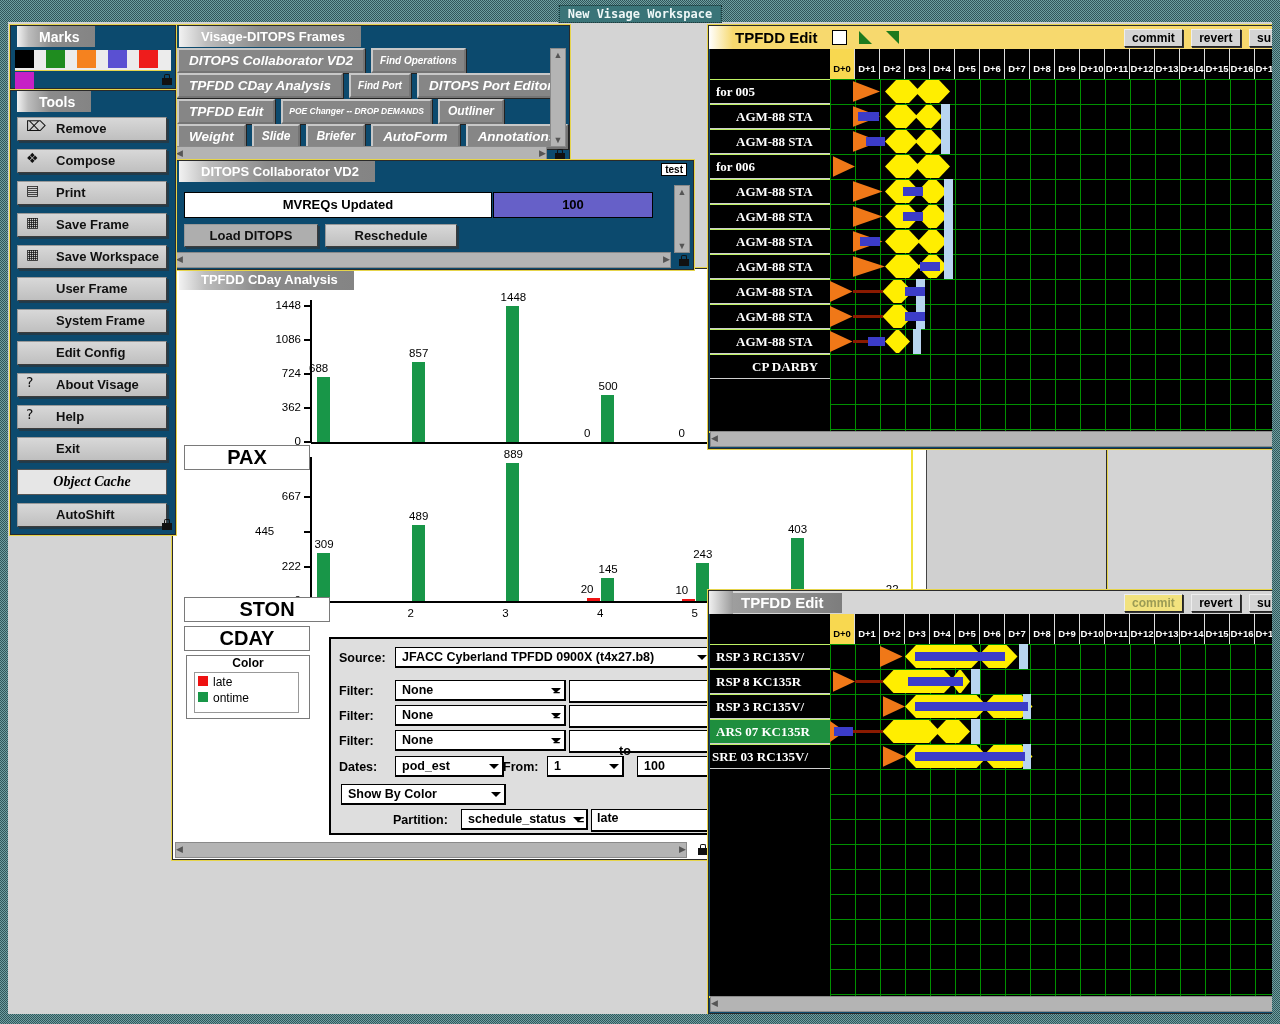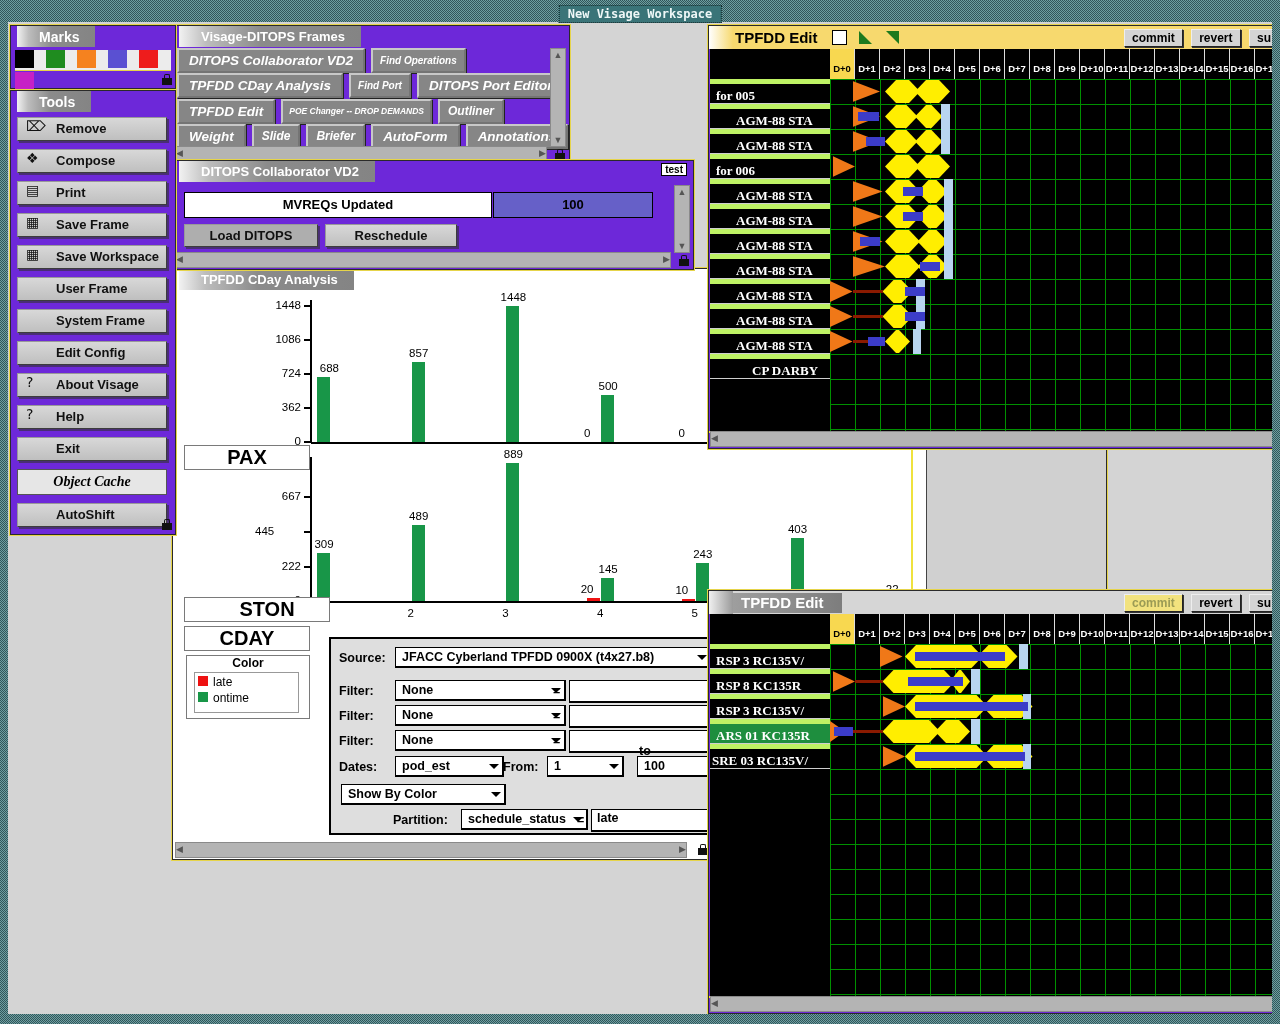--- a/index.html
+++ b/index.html
@@ -7,21 +7,21 @@
        font-family:"Liberation Sans",sans-serif;}
   .checker{background-image:conic-gradient(#6e9fa0 25%,#31555a 0 50%,#6e9fa0 0 75%,#31555a 0);
            background-size:2px 2px;}
   .edge-top{position:absolute;left:0;top:0;width:1280px;height:22px;z-index:40;}
   .edge-left{position:absolute;left:0;top:0;width:8px;height:1024px;z-index:40;}
   .edge-right{position:absolute;right:0;top:0;width:8px;height:1024px;z-index:40;}
   .edge-bottom{position:absolute;left:0;bottom:0;width:1280px;height:10px;z-index:40;}
   .ws-title{position:absolute;left:50%;top:5px;transform:translateX(-50%);
             background:#3a7478;border:1px dotted #16282a;color:#eef7f7;
             font:bold 12px "DejaVu Sans Mono",monospace;padding:1px 8px;white-space:nowrap;}
-  .win{position:absolute;background:#6d28d9;border:1px solid #2a2a2a;box-shadow:0 0 0 1px #e6d44a;}
+  .win{position:absolute;background:#0c4a6e;border:1px solid #2a2a2a;box-shadow:0 0 0 1px #e6d44a;}
   .tab{position:absolute;top:0;left:6px;height:21px;display:flex;align-items:center;color:#fff;
        font-weight:bold;font-size:13px;padding:0 16px 0 22px;white-space:nowrap;
        background:linear-gradient(90deg,#f2f2f2,#bdbdbd 15%,#8b8b8b 45%,#848484);}
   .btn3d{background:linear-gradient(180deg,#d8d8d8,#bfbfbf);border:1px solid #999;
          border-right-color:#3c3c3c;border-bottom-color:#3c3c3c;box-shadow:2px 2px 0 rgba(50,50,50,.6);
          font:bold 13px "Liberation Sans",sans-serif;color:#111;text-align:left;}
   .fbtn{background:#868686;color:#fff;font-style:italic;font-weight:bold;
         border:2px outset #c8c8c8;box-shadow:1px 1px 0 #222;white-space:nowrap;
         font-family:"Liberation Sans",sans-serif;}
   .fbtn.lg{font-size:13.5px;padding:3px 10px;}
@@ -39,21 +39,21 @@
   .tbar .grip{width:24px;height:100%;}
   .wbtn{background:#d4d4d4;border:1px solid #eee;border-right-color:#222;border-bottom-color:#222;
         box-shadow:1px 1px 0 #333;font:bold 12px "Liberation Sans",sans-serif;padding:1px 7px;margin-left:4px;}
   .wbtn.hl{background:#f2e27e;color:#9b9b55;}
   .gclient{position:absolute;left:1px;right:1px;top:23px;bottom:17px;background:#000;overflow:hidden;}
   .yline{position:absolute;left:0;right:0;bottom:15px;height:2px;background:#efe23e;}
   .hcell{position:absolute;top:0;height:30px;width:25px;box-sizing:border-box;border-right:1px solid #ddd;
          color:#fff;font:bold 9.5px "Liberation Sans",sans-serif;padding-top:14px;text-align:center;}
   .hcell.hl{background:#f8d850;color:#000;}
   .glabel{position:absolute;left:0;width:120px;height:25px;box-sizing:border-box;background:#000;color:#fff;
-          font:bold 13px "Liberation Serif",serif;line-height:23px;border-top:5px solid #bef264;
+          font:bold 13px "Liberation Serif",serif;line-height:23px;border-top:1px solid #bef264;
           border-bottom:1px solid #cfcfcf;white-space:nowrap;overflow:hidden;}
   .box-label{position:absolute;background:#fff;border:1px solid #7a7a7a;color:#000;
              font:bold 20px "Liberation Sans",sans-serif;text-align:center;}
   .dd{position:absolute;background:#fff;border:1px solid #000;border-right-width:2px;border-bottom-width:2px;
       font:bold 12.5px "Liberation Sans",sans-serif;padding:2px 16px 2px 6px;white-space:nowrap;overflow:hidden;}
   .dd .car{position:absolute;right:3px;top:7px;width:0;height:0;border:5px solid transparent;border-top-color:#000;border-bottom:none;}
   .ctl-lab{position:absolute;font:bold 12.5px "Liberation Sans",sans-serif;color:#000;}
   .field{position:absolute;background:#fff;border:1px solid #000;border-right-width:2px;border-bottom-width:2px;height:18px;
          font:bold 12.5px "Liberation Sans",sans-serif;padding:1px 5px;}
   .ticktext{position:absolute;font:11.5px "Liberation Sans",sans-serif;color:#000;}
@@ -157,21 +157,21 @@
       <div class="ticktext" style="position: absolute; left: 82px; top: 166px; width: 46px; text-align: right;">0</div>
       <div style="position: absolute; left: 131px; top: 138px; width: 7px; height: 2px; background: rgb(0, 0, 0);"></div>
       <div class="ticktext" style="position: absolute; left: 82px; top: 132px; width: 46px; text-align: right;">362</div>
       <div style="position: absolute; left: 131px; top: 104px; width: 7px; height: 2px; background: rgb(0, 0, 0);"></div>
       <div class="ticktext" style="position: absolute; left: 82px; top: 98px; width: 46px; text-align: right;">724</div>
       <div style="position: absolute; left: 131px; top: 70px; width: 7px; height: 2px; background: rgb(0, 0, 0);"></div>
       <div class="ticktext" style="position: absolute; left: 82px; top: 64px; width: 46px; text-align: right;">1086</div>
       <div style="position: absolute; left: 131px; top: 36px; width: 7px; height: 2px; background: rgb(0, 0, 0);"></div>
       <div class="ticktext" style="position: absolute; left: 82px; top: 30px; width: 46px; text-align: right;">1448</div>
       <div style="position: absolute; left: 144px; width: 13px; top: 108.381px; height: 64.6188px; background: rgb(24, 150, 72);"></div>
-      <div class="ticktext" style="position: absolute; left: 136px; width: 30px; top: 93.3812px; text-align: right;">688</div>
+      <div class="ticktext" style="position: absolute; left: 136px; width: 30px; top: 93.3812px; text-align: left;">688</div>
       <div style="position: absolute; left: 238.7px; width: 13px; top: 92.5083px; height: 80.4917px; background: rgb(24, 150, 72);"></div>
       <div class="ticktext" style="position: absolute; left: 230.7px; width: 30px; top: 77.5083px; text-align: center;">857</div>
       <div style="position: absolute; left: 333.4px; width: 13px; top: 37px; height: 136px; background: rgb(24, 150, 72);"></div>
       <div class="ticktext" style="position: absolute; left: 325.4px; width: 30px; top: 22px; text-align: center;">1448</div>
       <div class="ticktext" style="position: absolute; left: 400.1px; width: 28px; top: 158px; text-align: center;">0</div>
       <div style="position: absolute; left: 428.1px; width: 13px; top: 126.039px; height: 46.9613px; background: rgb(24, 150, 72);"></div>
       <div class="ticktext" style="position: absolute; left: 420.1px; width: 30px; top: 111.039px; text-align: center;">500</div>
       <div class="ticktext" style="position: absolute; left: 494.8px; width: 28px; top: 158px; text-align: center;">0</div>
       <div style="position: absolute; left: 137px; top: 188px; width: 2px; height: 144px; background: rgb(0, 0, 0);"></div>
       <div style="position: absolute; left: 138px; top: 332px; width: 615px; height: 2px; background: rgb(0, 0, 0);"></div>
@@ -236,21 +236,21 @@
     <span class="ctl-lab" style="left:222px;top:70px;">=</span>
     <div class="field" style="left:238px;top:66px;width:130px;"></div>
     <span class="ctl-lab" style="left:8px;top:95px;">Filter:</span>
     <div class="dd" style="left:64px;top:91px;width:146px;"><span>None</span><span class="car"></span></div>
     <span class="ctl-lab" style="left:222px;top:95px;">=</span>
     <div class="field" style="left:238px;top:91px;width:130px;"></div>
     <span class="ctl-lab" style="left:8px;top:121px;">Dates:</span>
     <div class="dd" style="left:64px;top:117px;width:84px;"><span>pod_est</span><span class="car"></span></div>
     <span class="ctl-lab" style="left:172px;top:121px;">From:</span>
     <div class="dd" style="left:216px;top:117px;width:52px;"><span>1</span><span class="car"></span></div>
-    <span class="ctl-lab" style="left:288px;top:105px;margin-left:20px;">to</span>
+    <span class="ctl-lab" style="left:288px;top:105px;">to</span>
     <div class="dd" style="left:306px;top:117px;width:62px;"><span>100</span><span class="car"></span></div>
     <div class="dd" style="left:10px;top:145px;width:140px;"><span>Show By Color</span><span class="car"></span></div>
     <span class="ctl-lab" style="left:62px;top:174px;">Partition:</span>
     <div class="dd" style="left:130px;top:170px;width:102px;"><span>schedule_status</span><span class="car"></span></div>
     <span class="ctl-lab" style="left:246px;top:174px;">=</span>
     <div class="field" style="left:260px;top:170px;width:108px;">late</div>
   </div>
   <div style="position:absolute;left:738px;top:0;width:2px;bottom:0;background:#efe23e;"></div>
   <div style="position:absolute;left:753px;top:0;right:0;bottom:0;background:#d0d0d0;border-left:1px solid #444;"></div>
   <div class="hscroll" style="left:2px;width:510px;bottom:1px;">
@@ -438,21 +438,21 @@
         <div style="position: absolute; left: 77.5px; width: 55px; top: 8px; height: 9px; background: rgb(60, 60, 200);"></div>
       </div>
       <div class="glabel" style="top: 80px; padding-left: 6px;">RSP 3 RC135V/</div>
       <div style="position: absolute; left: 120px; top: 80px; width: 450px; height: 25px;">
         <div style="position: absolute; left: 52.5px; width: 22.5px; top: 2px; height: 21px; background: rgb(240, 120, 24); clip-path: polygon(0px 0px, 100% 50%, 0px 100%);"></div>
         <div style="position: absolute; left: 75px; width: 82.5px; top: 1px; height: 23px; background: rgb(255, 238, 0); clip-path: polygon(0px 50%, 11px 0px, calc(100% - 11px) 0px, 100% 50%, calc(100% - 11px) 100%, 11px 100%);"></div>
         <div style="position: absolute; left: 152.5px; width: 50px; top: 1px; height: 23px; background: rgb(255, 238, 0); clip-path: polygon(0px 50%, 11px 0px, calc(100% - 11px) 0px, 100% 50%, calc(100% - 11px) 100%, 11px 100%);"></div>
         <div style="position: absolute; left: 192.5px; width: 8.75px; top: 0px; height: 25px; background: rgb(184, 212, 240);"></div>
         <div style="position: absolute; left: 85px; width: 112.5px; top: 8px; height: 9px; background: rgb(60, 60, 200);"></div>
       </div>
-      <div class="glabel" style="top: 105px; padding-left: 6px; background: rgb(30, 142, 62);">ARS 01 KC135R</div>
+      <div class="glabel" style="top: 105px; padding-left: 6px; background: rgb(30, 142, 62);">ARS 07 KC135R</div>
       <div style="position: absolute; left: 120px; top: 105px; width: 450px; height: 25px;">
         <div style="position: absolute; left: 0px; width: 15px; top: 2px; height: 21px; background: rgb(240, 120, 24); clip-path: polygon(0px 0px, 100% 50%, 0px 100%);"></div>
         <div style="position: absolute; left: 3.75px; width: 18.75px; top: 8px; height: 9px; background: rgb(60, 60, 200);"></div>
         <div style="position: absolute; left: 22.5px; width: 30px; top: 11px; height: 3px; background: rgb(139, 26, 0);"></div>
         <div style="position: absolute; left: 52.5px; width: 57.5px; top: 1px; height: 23px; background: rgb(255, 238, 0); clip-path: polygon(0px 50%, 11px 0px, calc(100% - 11px) 0px, 100% 50%, calc(100% - 11px) 100%, 11px 100%);"></div>
         <div style="position: absolute; left: 105px; width: 35px; top: 1px; height: 23px; background: rgb(255, 238, 0); clip-path: polygon(0px 50%, 11px 0px, calc(100% - 11px) 0px, 100% 50%, calc(100% - 11px) 100%, 11px 100%);"></div>
         <div style="position: absolute; left: 141.25px; width: 8.75px; top: 0px; height: 25px; background: rgb(184, 212, 240);"></div>
       </div>
       <div class="glabel" style="top: 130px; padding-left: 2px;">SRE 03 RC135V/</div>
       <div style="position: absolute; left: 120px; top: 130px; width: 450px; height: 25px;">

